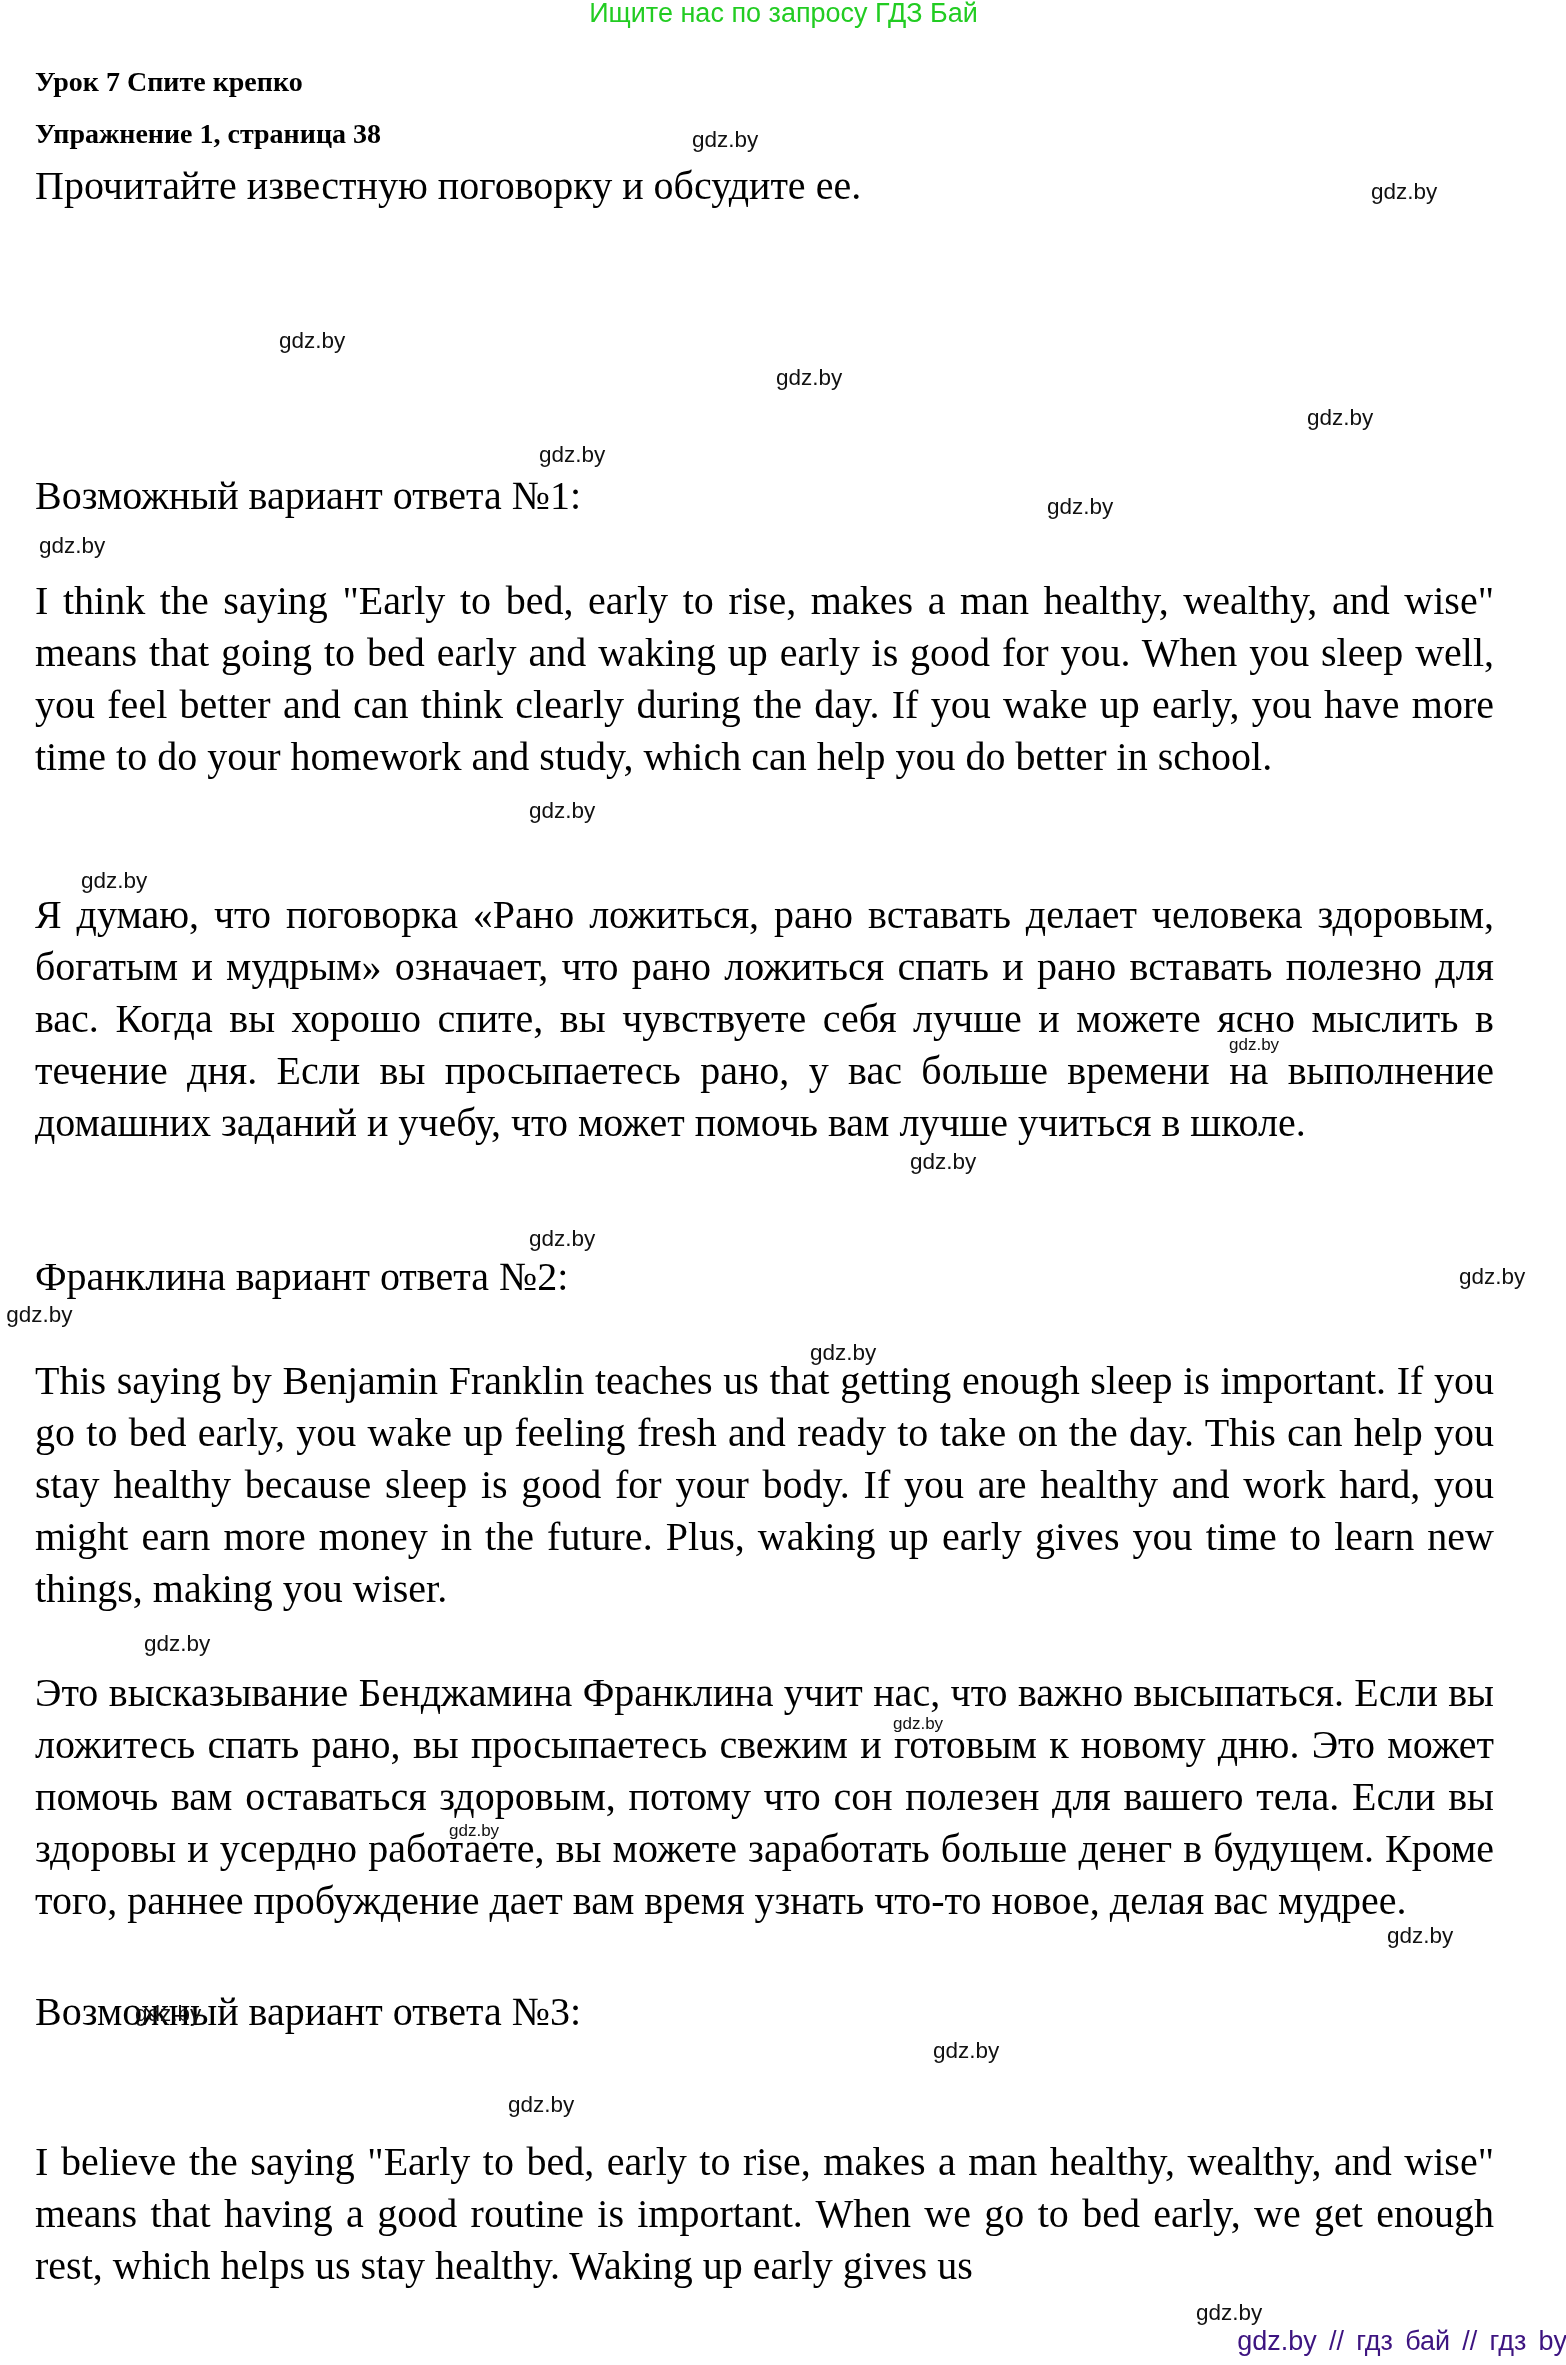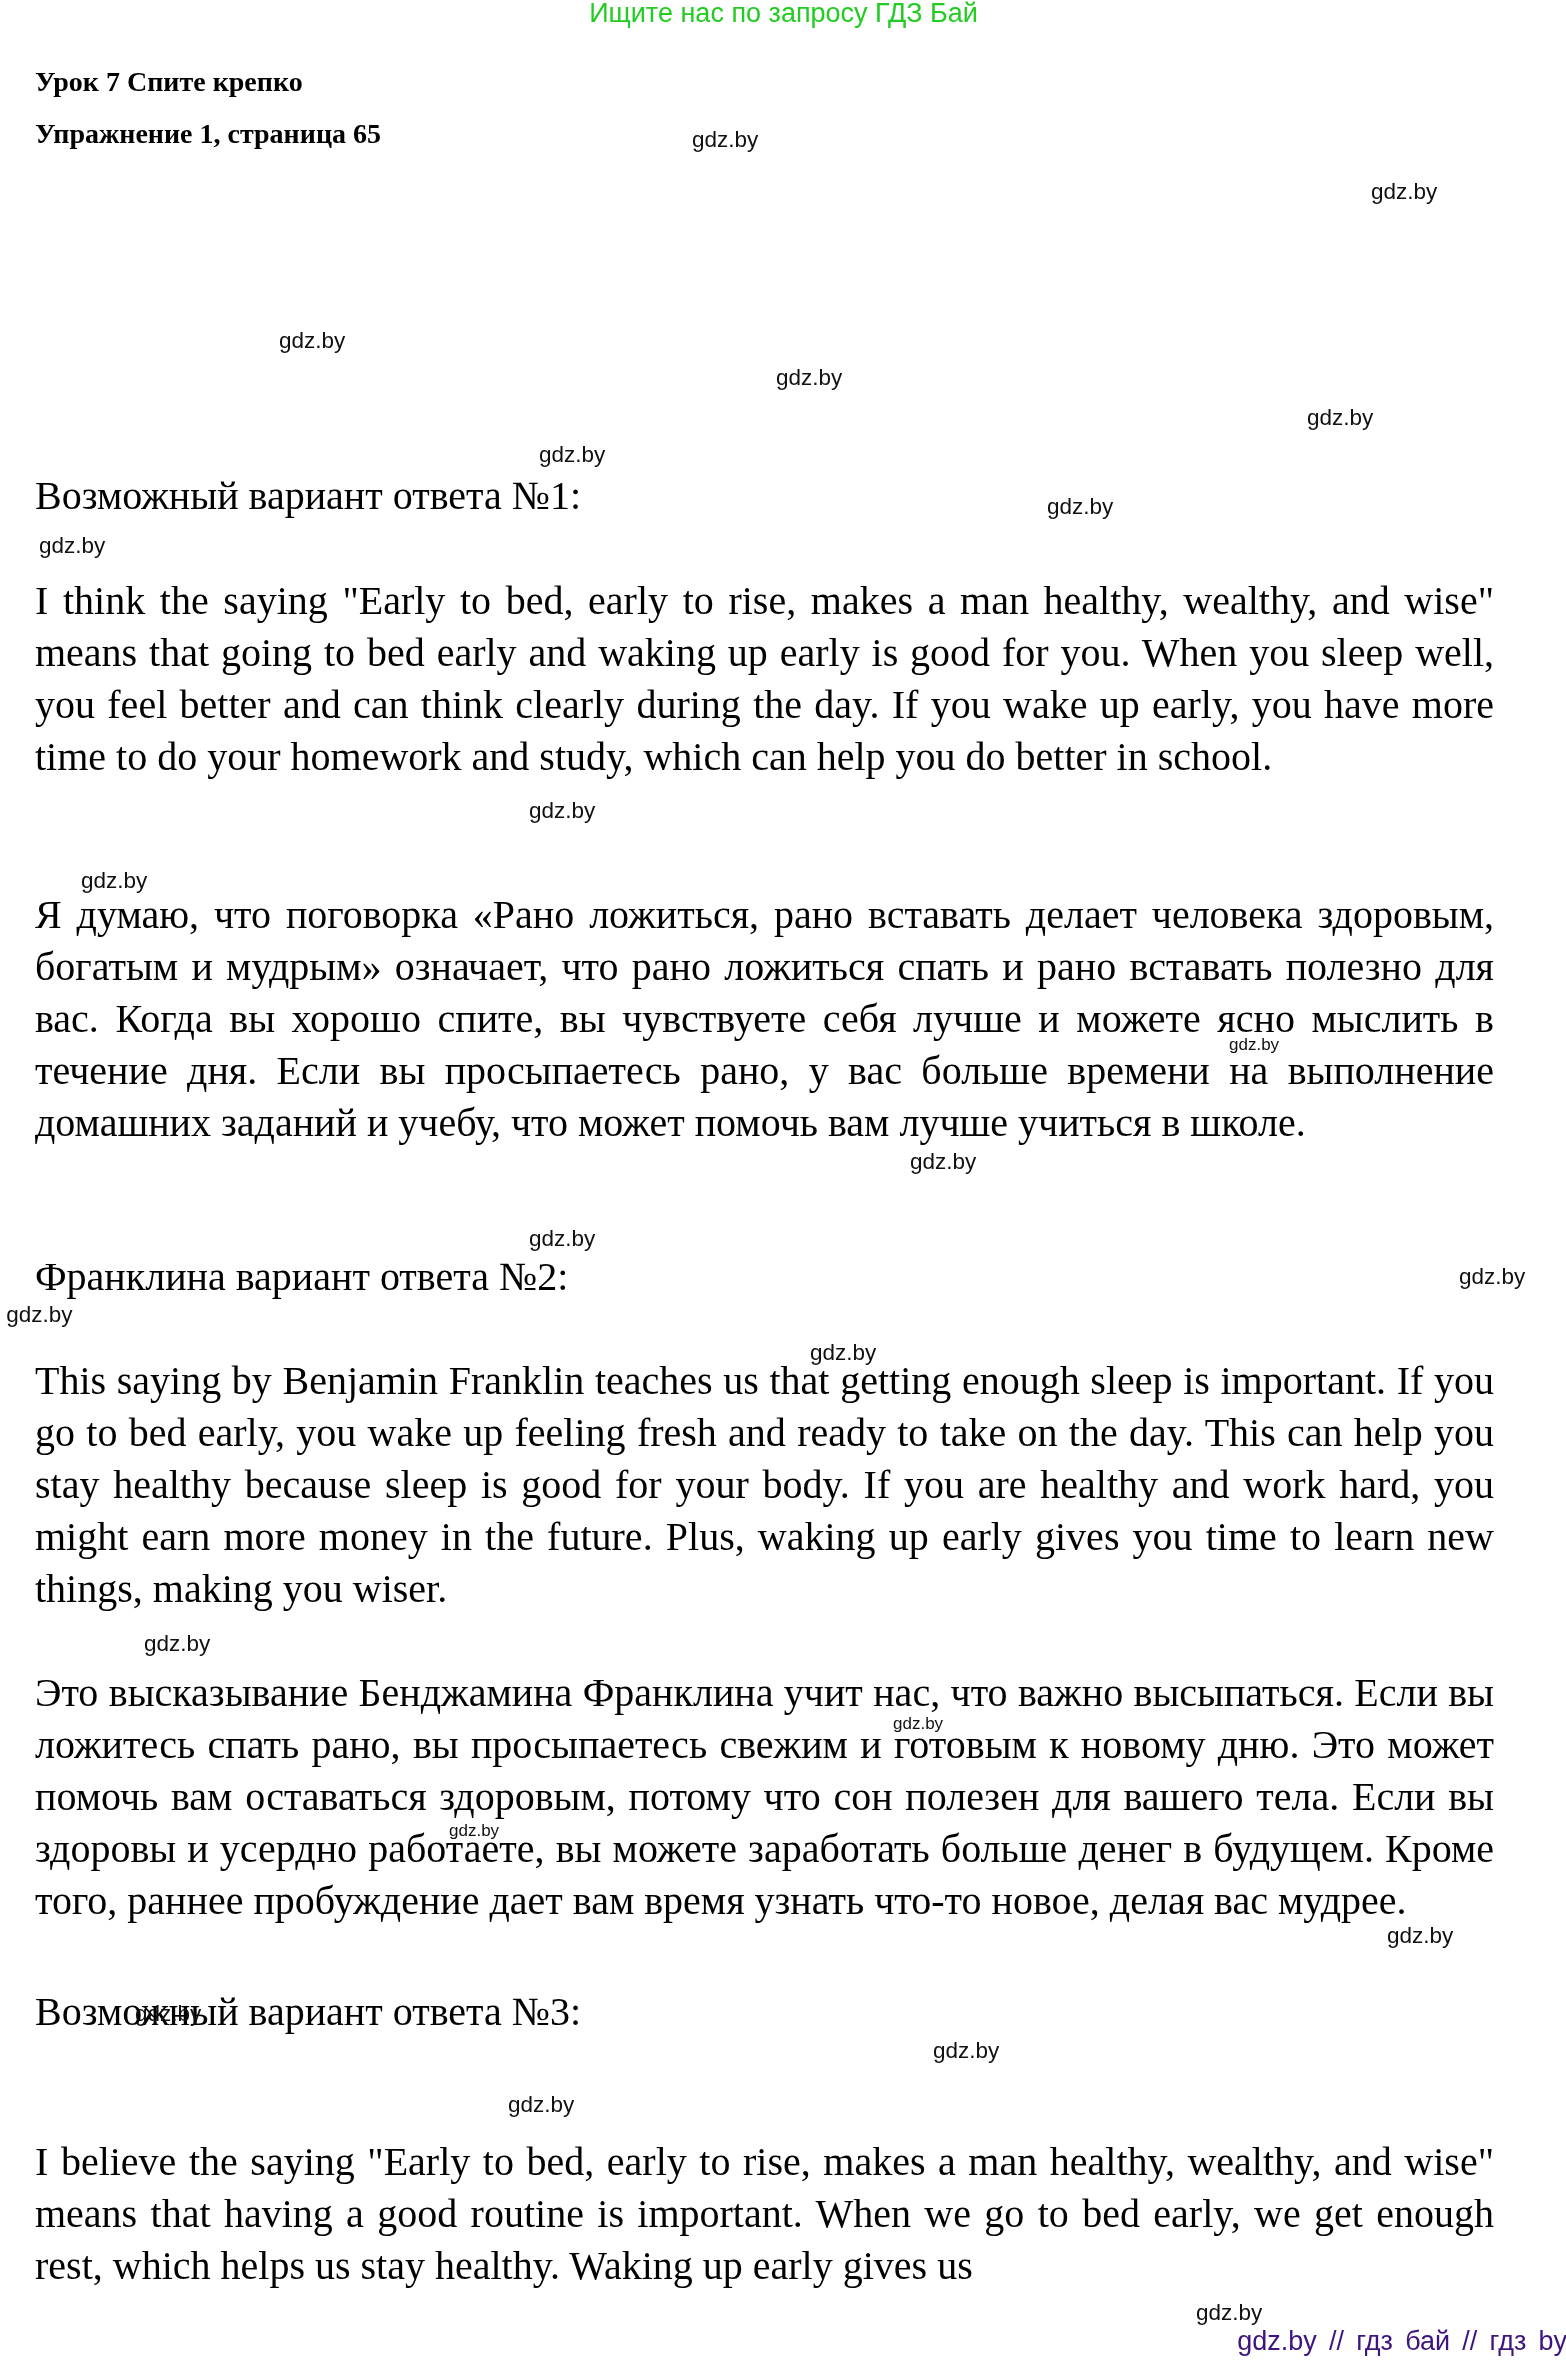--- a/index.html
+++ b/index.html
@@ -23,21 +23,22 @@
   }
   .wm.small { font-size: 17px; }
 </style>
 </head>
 <body>
 
 <div class="top-banner">Ищите нас по запросу ГДЗ Бай</div>
 
 <div class="doc" style="top:56px;">
   <div class="h">Урок 7 Спите крепко</div>
-  <div class="h">Упражнение 1, страница 65</div>
+  <div class="h">Упражнение 1, страница 38</div>
+  <div class="line">Прочитайте известную поговорку и обсудите ее.</div>
 </div>
 
 <div class="doc" style="top:262px;">
 </div>
 
 <div class="doc" style="top:470px;">
   <div class="line">Возможный вариант ответа №1:</div>
 </div>
 <div class="doc" style="top:575px;">
   <div class="para">I think the saying "Early to bed, early to rise, makes a man healthy, wealthy, and wise" means that going to bed early and waking up early is good for you. When you sleep well, you feel better and can think clearly during the day. If you wake up early, you have more time to do your homework and study, which can help you do better in school.</div>

